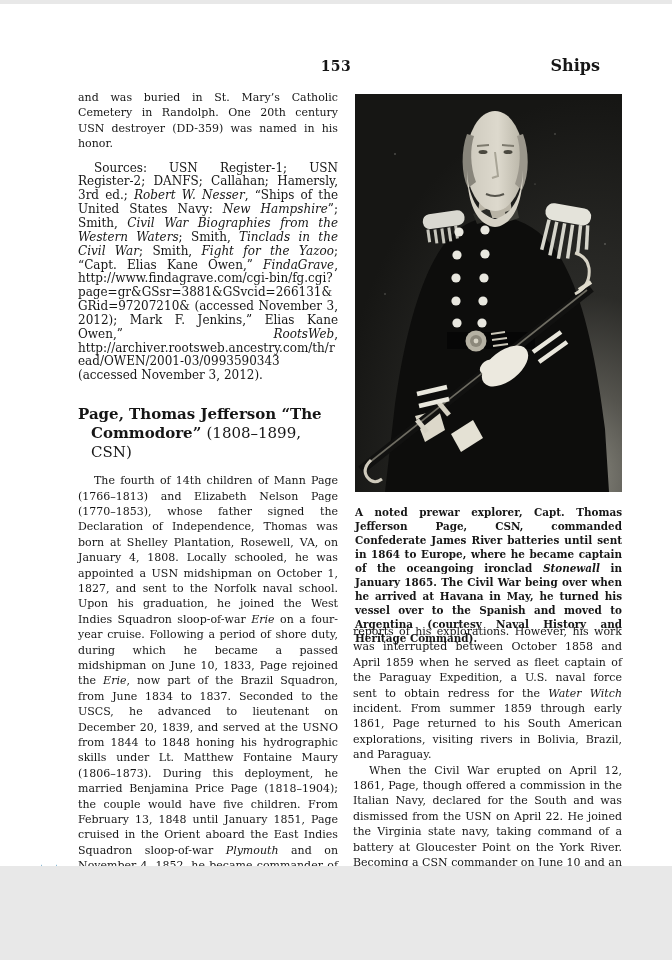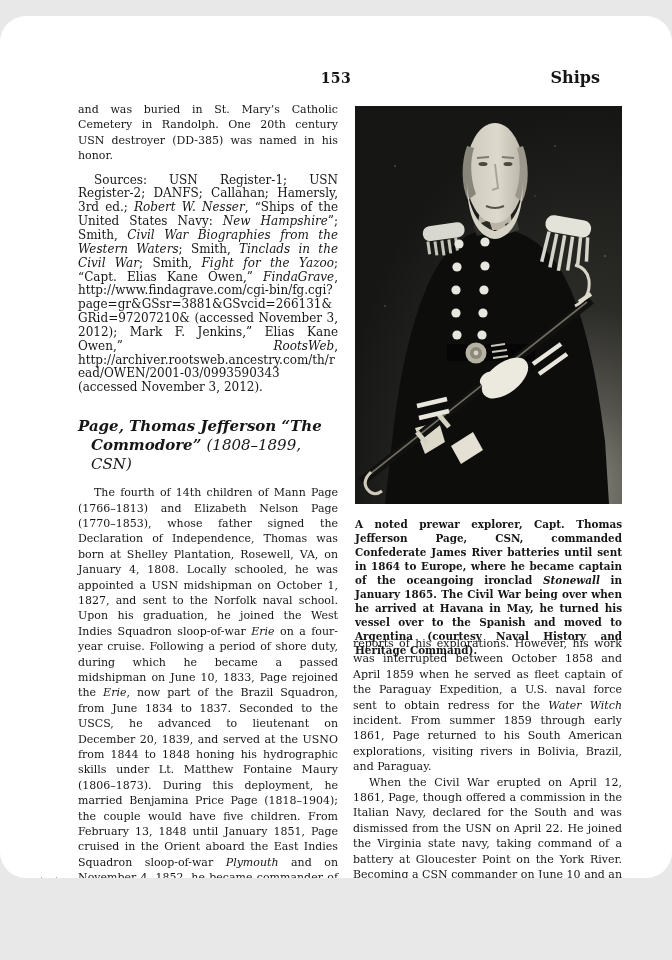--- a/index.html
+++ b/index.html
@@ -1,21 +1,20 @@
 <!DOCTYPE html>
 <html lang="en"><head>
 <meta charset="utf-8">
 <style>
   html,body{margin:0;padding:0;background:#e8e8e8;}
   .page{
-    position:relative; width:672px; height:862px; margin:16px auto;
+    position:relative; width:672px; height:862px; margin:4px auto;
     background:#ffffff; overflow:hidden;
     font-family:"DejaVu Serif", "Liberation Serif", serif;
     color:#161616;
-    border-radius:26px;
   }
   .it{font-style:italic;}
   .bd{font-weight:bold;}
 
   .folio{
     position:absolute; top:54px; left:0; width:672px; text-align:center;
     font-size:14px; font-weight:bold; letter-spacing:0.5px;
   }
   .running-head{
     position:absolute; top:52px; right:72px;
@@ -30,21 +29,21 @@
     text-align:justify; hyphens:auto; -webkit-hyphens:auto;
   }
   p.indent{ text-indent:16px; }
   p.sources{
     margin:10px 0 0 0; font-size:12px; line-height:13.85px;
     text-align:justify; text-indent:16px;
     overflow-wrap:anywhere; hyphens:auto;
   }
   h2.entry-heading{
     margin:22px 0 11px 0; font-size:15px; line-height:19px;
-    font-weight:normal; padding-left:13px; text-indent:-13px;font-style:italic;
+    font-weight:normal; padding-left:13px; text-indent:-13px;
   }
 
   figure.photo{
     position:absolute; left:355px; top:90px; width:267px; height:398px;
     margin:0; padding:0;
   }
   .caption{
     position:absolute; left:355px; top:501px; width:267px;
     font-size:10.4px; line-height:14px; font-weight:bold;
     text-align:justify; hyphens:auto;
@@ -72,21 +71,21 @@
 </style>
 </head>
 <body>
 
 <div class="page">
 
   <div class="folio">153</div>
   <div class="running-head">Ships</div>
 
   <div class="col-left">
-    <p class="body"><span>and was buried in St. Mary’s Catholic Cemetery in Randolph. One 20th century USN destroyer (DD-385) was named in his honor.</span></p>
+    <p class="body"><span>and was buried in St. Mary’s Catholic Cemetery in Randolph. One 20th century USN destroyer (DD-359) was named in his honor.</span></p>
     <p class="sources"><span>Sources: USN Register-1; USN Register-2; DANFS; Callahan; Hamersly, 3rd ed.; </span><span class="it">Robert W. Nesser</span><span>, “Ships of the United States Navy: </span><span class="it">New Hampshire</span><span>”; Smith, </span><span class="it">Civil War Biographies from the Western Waters</span><span>; Smith, </span><span class="it">Tinclads in the Civil War</span><span>; Smith, </span><span class="it">Fight for the Yazoo</span><span>; “Capt. Elias Kane Owen,” </span><span class="it">FindaGrave</span><span>, http://www.findagrave.com/cgi-bin/fg.cgi?page=gr&amp;GSsr=3881&amp;GSvcid=266131&amp;GRid=97207210&amp; (accessed November 3, 2012); Mark F. Jenkins,” Elias Kane Owen,” </span><span class="it">RootsWeb</span><span>, http://archiver.rootsweb.ancestry.com/th/read/OWEN/2001-03/0993590343 (accessed November 3, 2012).</span></p>
     <h2 class="entry-heading"><span class="bd">Page, Thomas Jefferson “The Commodore” </span><span>(1808–1899, CSN)</span></h2>
     <p class="body indent"><span>The fourth of 14th children of Mann Page (1766–1813) and Elizabeth Nelson Page (1770–1853), whose father signed the Declaration of Independence, Thomas was born at Shelley Plantation, Rosewell, VA, on January 4, 1808. Locally schooled, he was appointed a USN midshipman on October 1, 1827, and sent to the Norfolk naval school. Upon his graduation, he joined the West Indies Squadron sloop-of-war </span><span class="it">Erie</span><span> on a four-year cruise. Following a period of shore duty, during which he became a passed midshipman on June 10, 1833, Page rejoined the </span><span class="it">Erie</span><span>, now part of the Brazil Squadron, from June 1834 to 1837. Seconded to the USCS, he advanced to lieutenant on December 20, 1839, and served at the USNO from 1844 to 1848 honing his hydrographic skills under Lt. Matthew Fontaine Maury (1806–1873). During this deployment, he married Benjamina Price Page (1818–1904); the couple would have five children. From February 13, 1848 until January 1851, Page cruised in the Orient aboard the East Indies Squadron sloop-of-war </span><span class="it">Plymouth</span><span> and on November 4, 1852, he became commander of the paddle-wheel gunboat </span><span class="it">Water Witch</span><span>. From February 1853 to May 1856, the steamer surveyed along the east coast of South America and its tributary rivers and in February 1855, while on the Rio de la Plata, was fired upon by Paraguay’s Fort Itapiru in an unprovoked attack that killed a crewman and forced the steamer out of the river. Page, who became a commander on September 15, spent the next four years preparing</span></p>
   </div>
 
   <figure class="photo">
     <svg viewBox="0 0 267 398" width="267" height="398" preserveAspectRatio="none">
       <defs>
         <radialGradient id="pbg" cx="88%" cy="96%" r="95%">
           <stop offset="0%" stop-color="#84837a"></stop>

